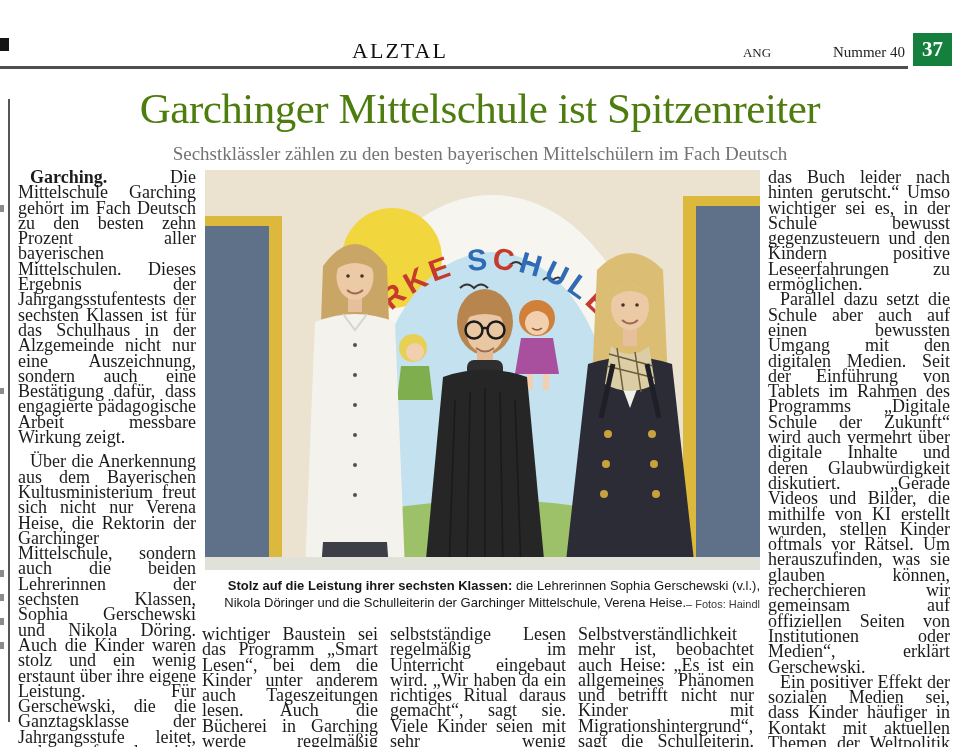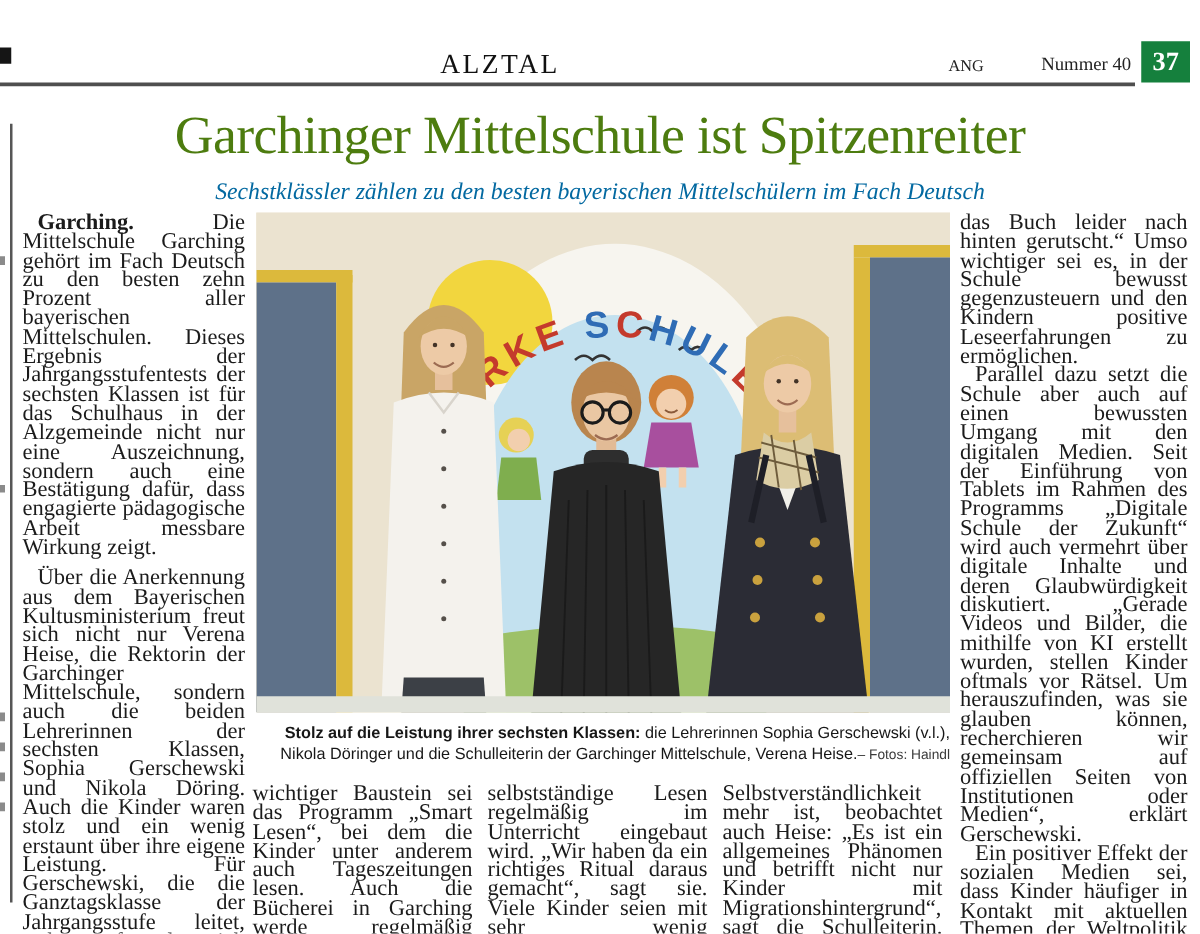--- a/index.html
+++ b/index.html
@@ -2,31 +2,31 @@
 <html lang="de"><head>
 <meta charset="utf-8">
 <style>
   html,body{margin:0;padding:0;background:#ffffff;}
   .page{position:relative;width:960px;height:747px;background:#ffffff;overflow:hidden;
         font-family:"Liberation Serif", serif;color:#161616;}
 
   
   .masthead-title{position:absolute;top:38px;left:0;width:800px;text-align:center;
         font-size:22px;letter-spacing:2px;color:#111;}
-  .masthead-ang{position:absolute;top:45px;left:727px;width:60px;text-align:right;font-size:13px;color:#222;}
+  .masthead-ang{position:absolute;top:45px;left:727px;width:60px;text-align:center;font-size:13px;color:#222;}
   .masthead-issue{position:absolute;top:44px;right:55px;font-size:15px;color:#222;}
   .page-number-box{position:absolute;top:33px;left:913px;width:39px;height:33px;background:#15803d;
         color:#fff;font-size:21px;font-weight:bold;text-align:center;line-height:33px;}
   .masthead-rule{position:absolute;top:66px;left:0;width:908px;height:3px;background:#4f4f4f;}
 
   
   .headline{position:absolute;top:84px;left:20px;width:920px;text-align:center;
         font-size:43px;font-weight:400;color:#4d7c0f;letter-spacing:-0.5px;}
   .subheadline{position:absolute;top:143px;left:20px;width:920px;text-align:center;
-        font-size:19px;color:#0369a1;font-style:italic;}
+        font-size:19px;color:#737373;}
 
   
   .left-rule{position:absolute;top:99px;left:8px;width:2px;height:623px;background:#565656;}
   .edge-mark{position:absolute;left:0;width:4px;background:#8b8b8b;}
   .corner-mark{position:absolute;top:38px;left:0;width:9px;height:13px;background:#151515;}
 
   
   .bodycol{position:absolute;font-size:18px;line-height:15.3px;text-align:justify;color:#1b1b1b;}
   .bodycol p{margin:0;}
   .bodycol p.indent{text-indent:12px;}

